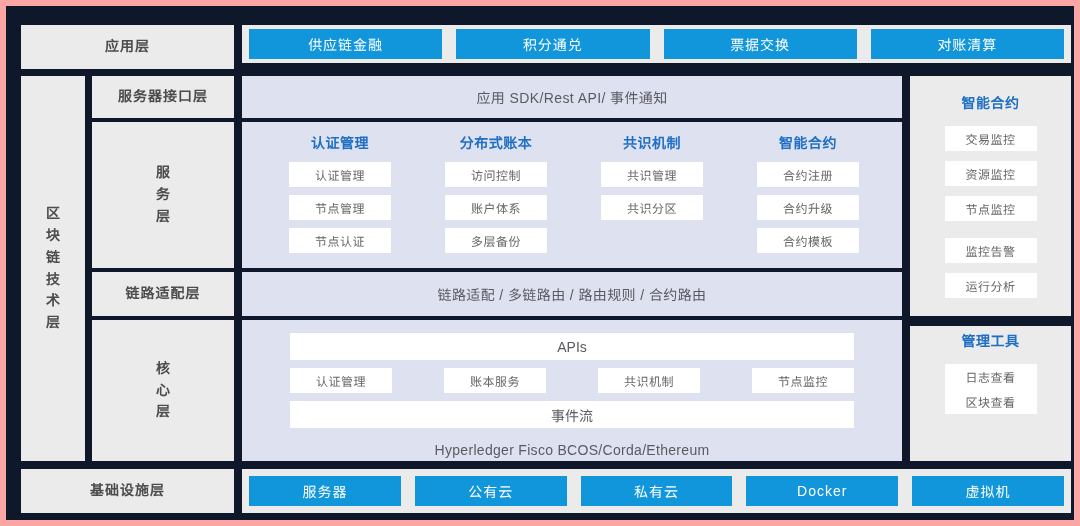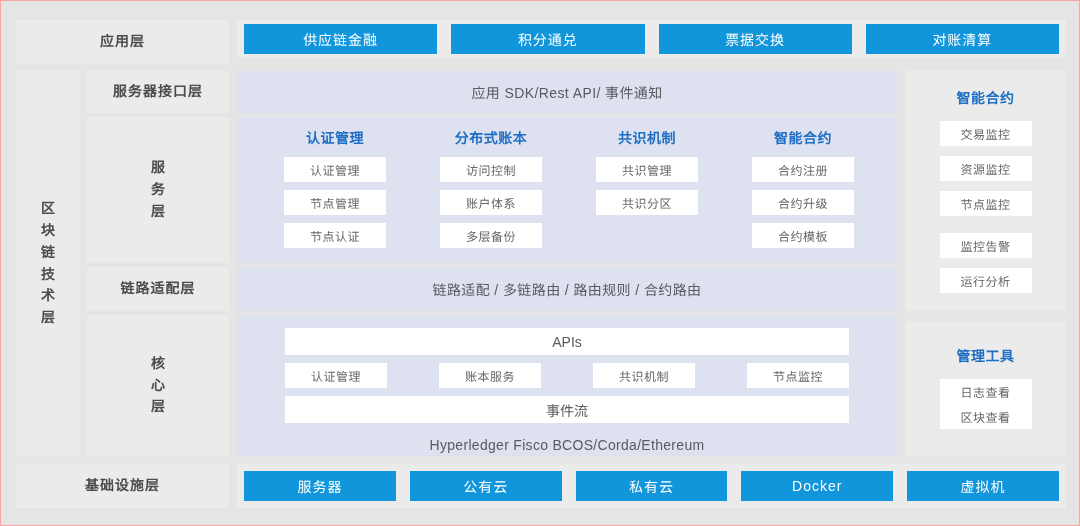--- a/index.html
+++ b/index.html
@@ -12,22 +12,22 @@
     font-family: "Liberation Sans", "DejaVu Sans", sans-serif;
     -webkit-font-smoothing: antialiased;
   }
 
   
   #arch-frame {
     position: relative;
     width: 1080px;
     height: 526px;
     box-sizing: border-box;
-    background: #e5e5e5;
-    border: 1px solid #fca5a5;
+    background: #0f172a;
+    border: 6px solid #fca5a5;
     padding: 13px 15px 15px 15px;
     overflow: hidden;
   }
 
   
   .grey-block {
     background: #ebebeb;
     display: flex;
     align-items: center;
     justify-content: center;
@@ -258,21 +258,21 @@
 
   <div class="side-panel" style="left:904px;top:70px;width:161px;height:240px;padding-top:16px;">
       <div class="panel-title" style="margin-bottom: 14px;">智能合约</div>
       <div class="chip" style="margin-bottom: 10px;">交易监控</div>
       <div class="chip" style="margin-bottom: 10px;">资源监控</div>
       <div class="chip" style="margin-bottom: 10px;">节点监控</div>
       <div class="chip" style="margin-bottom: 10px; margin-top: 7px;">监控告警</div>
       <div class="chip" style="margin-bottom: 10px;">运行分析</div>
     </div>
 
-  <div class="side-panel" style="left:904px;top:320px;width:161px;height:135px;padding-top:24px;">
+  <div class="side-panel" style="left:904px;top:320px;width:161px;height:135px;padding-top:4px;">
       <div class="panel-title" style="margin-bottom: 14px;">管理工具</div>
       <div class="chip" style="">日志查看</div>
       <div class="chip" style="margin-bottom: 10px;">区块查看</div>
     </div>
 
   <div class="grey-block" style="position:absolute;left:15px;top:463px;width:213px;height:44px;">
     <span class="layer-label">基础设施层</span>
   </div>
   <div class="blue-row" style="left:236px;top:463px;width:829px;height:44px;padding:0 7px;">
       <div class="blue-pill">服务器</div>

